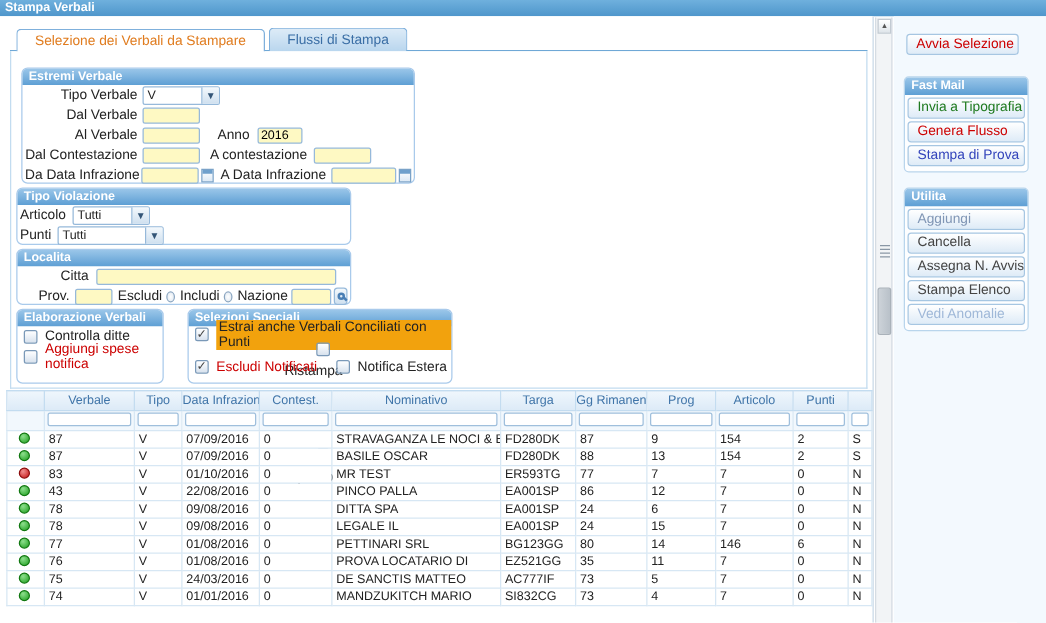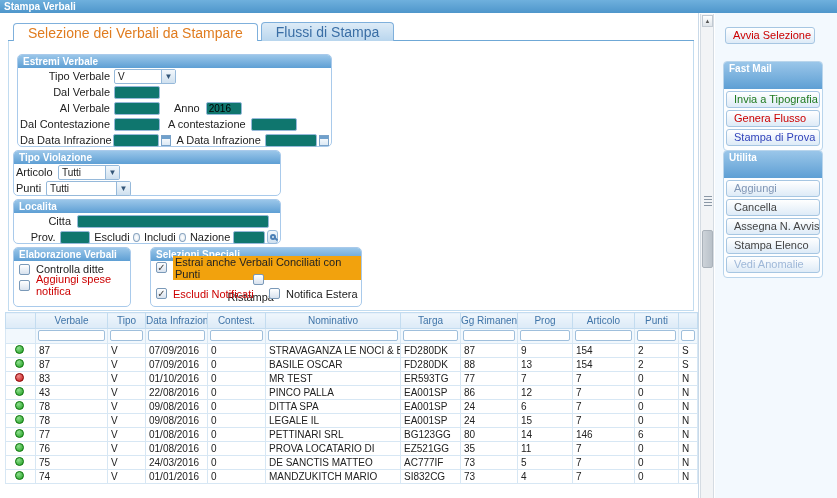--- a/index.html
+++ b/index.html
@@ -12,35 +12,35 @@
               font-size:10px; font-weight:bold; line-height:13px; padding-left:4px; }
 
   
   .main { position:absolute; left:0; top:13px; width:699px; height:485px; background:#fff;
           border-right:1px solid #C9D9E8; }
 
   
   .tabbox { position:absolute; left:8px; top:9px; width:686px; height:290px; }
   .tabstrip { height:19px; border-bottom:1px solid #6FA8D6; display:flex; gap:3px; padding-left:5px; }
   .tab { height:19px; line-height:18px; padding:0 14px; border:1px solid #7FB0DC; border-bottom:none;
-         border-radius:4px 4px 0 0; font-size:14px; cursor:default; }
+         border-radius:4px 4px 0 0; font-size:11px; cursor:default; }
   .tab.active { background:#fff; color:#E07C1F; position:relative; top:1px; }
   .tab.inactive { background:linear-gradient(#DDEBF7,#B9D6EE); color:#3A6EA5; }
   .tabpanel { height:270px; border:1px solid #C2DCF0; border-top:none; background:#fff; position:relative; }
 
   
   .panel { position:absolute; border:1px solid #A9CAEB; border-radius:5px; background:#fff; }
   .panel-hd { height:13px; background:linear-gradient(#9AC6E9,#5E9FD4); border-radius:4px 4px 0 0;
               color:#fff; font-weight:bold; font-size:10px; line-height:13px; padding:0 5px; }
   .frow { display:flex; align-items:center; height:16px; padding:0 2px; }
   .lbl { white-space:nowrap; }
   .lbl.r { text-align:right; }
   .red { color:#CC0000; }
   .tb { border:1px solid #96B9DA; border-radius:2px; height:13px; font-size:10px;
-        font-family:"Liberation Sans",sans-serif; background:#0f766e; padding:0 2px; }
+        font-family:"Liberation Sans",sans-serif; background:#fef9c3; padding:0 2px; }
   .combo { display:flex; height:15px; border:1px solid #96B9DA; border-radius:2px; background:#fff; }
   .combo .val { flex:1; font-size:10px; line-height:13px; padding-left:3px; overflow:hidden; }
   .dd-btn { width:14px; background:linear-gradient(#F3F8FC,#CFE0EF); border-left:1px solid #96B9DA;
             display:flex; align-items:center; justify-content:center; font-size:8px; color:#335577; }
   .cal { width:11px; height:11px; border:1px solid #7AA2C8; background:linear-gradient(#fff,#dce9f5);
          position:relative; display:inline-block; margin-left:2px; }
   .cal::before { content:""; position:absolute; top:0; left:0; right:0; height:3px; background:#6FA0CC; }
   .radio { width:9px; height:9px; border:1px solid #8AA5C0; border-radius:50%;
            background:radial-gradient(#fff,#dde6ef); display:inline-block; }
   .magbtn { width:14px; height:14px; border:1px solid #96B9DA; border-radius:3px;
@@ -76,21 +76,21 @@
   .grip { position:absolute; left:3px; top:182px; width:8px; }
   .grip div { height:1px; background:#8A97A5; margin-bottom:2px; }
 
   
   .sidebar { position:absolute; left:715px; top:13px; width:122px; height:485px; background:#F3F9FE; }
   .sbtn { height:17px; border:1px solid #A6C6E2; border-radius:3px; background:linear-gradient(#FFFFFF,#DEEBF7);
           font-size:11px; line-height:15px; padding-left:7px; margin:2px 0; overflow:hidden; white-space:nowrap; }
   .avvia { position:absolute; left:10px; top:12px; width:90px; }
   .group { position:absolute; left:8px; width:100px; border:1px solid #B9D5EC; border-radius:4px;
            background:#FDFEFF; padding:0 2px 2px 2px; }
-  .group .ghd { height:27px; background:linear-gradient(#9AC6E9,#5E9FD4); border-radius:3px 3px 0 0;
+  .group .ghd { height:14px; background:linear-gradient(#9AC6E9,#5E9FD4); border-radius:3px 3px 0 0;
                 color:#fff; font-weight:bold; font-size:10px; line-height:13px; padding:0 5px;
                 margin:0 -2px 2px -2px; }
   .g-fastmail { top:48px; }
   .g-utilita  { top:137px; }
 </style>
 </head>
 <body>
 
 <div class="titlebar">
   <span>Stampa Verbali</span>

